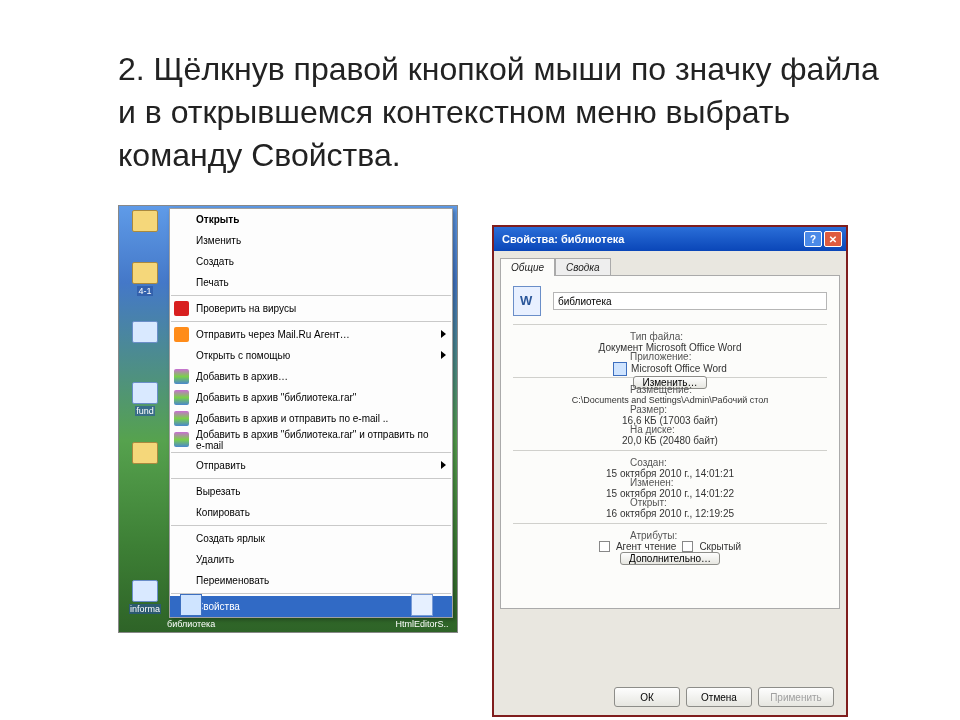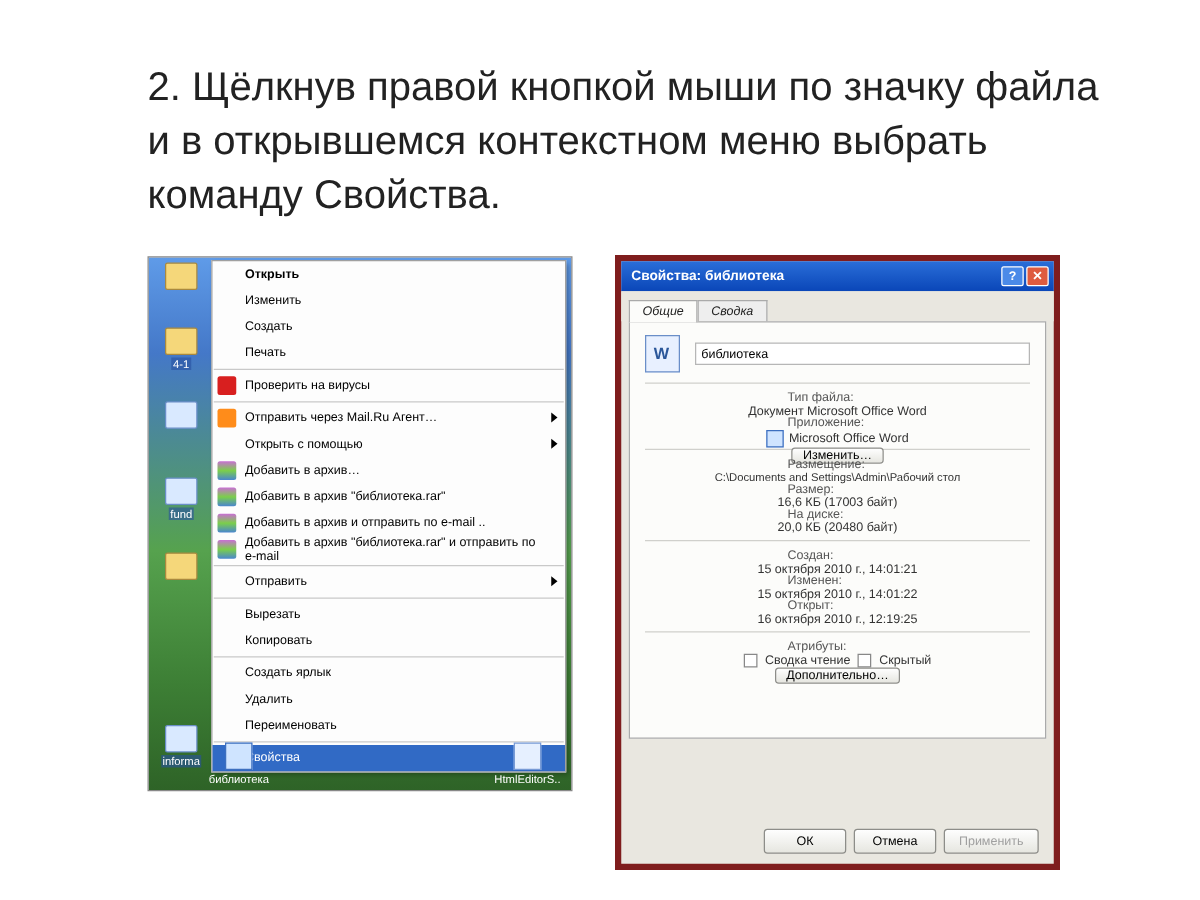--- a/index.html
+++ b/index.html
@@ -99,26 +99,26 @@
     text-align: center;
   }
   .desk-shortcut2 .box {
     width: 22px; height: 22px; margin: 0 auto 2px;
     background: #e6f0ff; border: 1px solid #789bd6;
   }
 
   
   .right-shot {
     position: absolute;
-    top: 204px; left: 492px;
+    top: 225px; left: 492px;
     width: 356px; height: 492px;
     font-family: Tahoma, sans-serif;
     font-size: 10px;
     background: #e9e7e0;
-    border: 5px solid #7f1d1d;
+    border: 2px solid #7f1d1d;
   }
   .titlebar {
     height: 24px;
     background: linear-gradient(#2a6ed8, #0a46b8);
     color: #fff; font-weight: bold;
     display: flex; align-items: center;
     padding: 0 4px 0 8px;
     font-size: 11px;
   }
   .titlebar .spacer { flex: 1; }
@@ -342,21 +342,21 @@
     <div class="prop-row">
         <div class="lbl">Открыт:</div>
         <div class="val">16 октября 2010 г., 12:19:25</div>
       </div>
 
     <div class="prop-sep"></div>
     <div class="prop-row">
       <div class="lbl">Атрибуты:</div>
       <div class="val attrs">
         <span class="cb"></span>
-        <span>Сводка чтение</span>
+        <span>Агент чтение</span>
         <span class="cb"></span>
         <span>Скрытый</span>
       </div>
       <button class="btn-xp">Дополнительно…</button>
     </div>
   </div>
 
   <div class="btn-row">
     <button class="btn-xp" style="width:66px">ОК</button>
     <button class="btn-xp" style="width:66px">Отмена</button>

